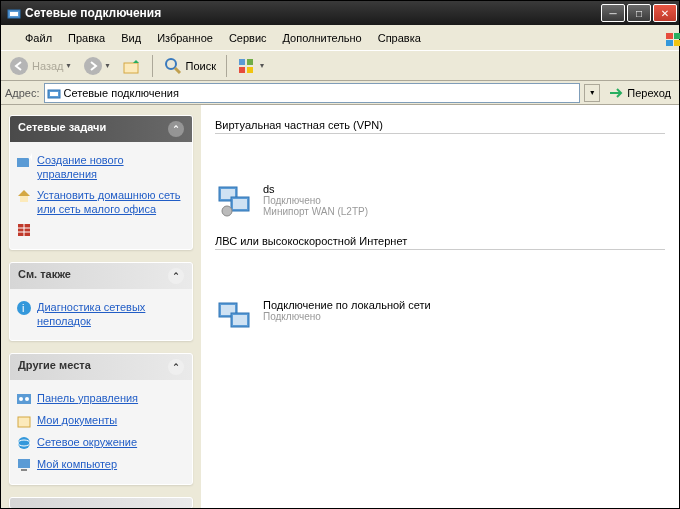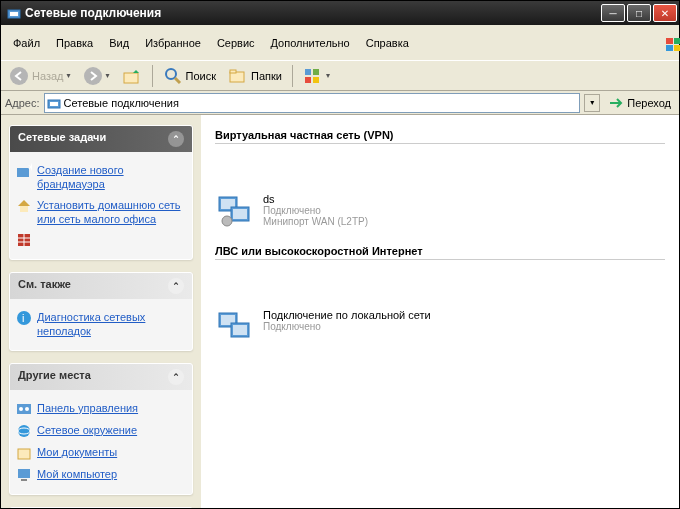--- a/index.html
+++ b/index.html
@@ -7,21 +7,21 @@
 .window { width: 680px; height: 509px; display: flex; flex-direction: column; border: 1px solid #000; background: #ece9d8; }
 .titlebar { height: 24px; background: linear-gradient(180deg, #3a3a3a 0%, #1a1a1a 100%); display: flex; align-items: center; padding: 0 2px 0 6px; color: #fff; }
 .titlebar .icon { width: 14px; height: 14px; margin-right: 4px; }
 .title-text { flex: 1; font-weight: bold; font-size: 12px; }
 .window-buttons { display: flex; gap: 2px; }
 .wbtn { width: 24px; height: 18px; border: 1px solid #fff; border-radius: 2px; display: flex; align-items: center; justify-content: center; font-size: 10px; color: #fff; cursor: pointer; }
 .wbtn.min { background: linear-gradient(180deg, #6a6a6a, #3a3a3a); }
 .wbtn.max { background: linear-gradient(180deg, #6a6a6a, #3a3a3a); }
 .wbtn.close { background: linear-gradient(180deg, #e85744, #c0392b); }
 
-.menubar { height: 36px; background: #ece9d8; display: flex; align-items: center; padding: 0 4px; border-bottom: 1px solid #fff; position: relative; }
+.menubar { height: 26px; background: #ece9d8; display: flex; align-items: center; padding: 0 16px; border-bottom: 1px solid #fff; position: relative; }
 .menubar span { padding: 2px 8px; cursor: pointer; }
 .menubar .flag { position: absolute; right: 4px; width: 18px; height: 16px; }
 
 .toolbar { height: 30px; background: #ece9d8; display: flex; align-items: center; padding: 0 4px; gap: 4px; border-bottom: 1px solid #aca899; }
 .tbtn { display: flex; align-items: center; gap: 3px; padding: 2px 4px; cursor: pointer; border-radius: 2px; }
 .tbtn.disabled { color: #aca899; cursor: default; }
 .tdivider { width: 1px; height: 22px; background: #aca899; margin: 0 2px; }
 .dropdown-arrow { font-size: 8px; color: #555; }
 
 .addressbar { height: 24px; background: #ece9d8; display: flex; align-items: center; padding: 0 4px; gap: 4px; border-bottom: 1px solid #aca899; }
@@ -36,21 +36,21 @@
 .task-header { padding: 5px 8px; font-weight: bold; display: flex; justify-content: space-between; cursor: pointer; }
 .task-header.primary { background: linear-gradient(90deg, #4a4a4a, #6a6a6a); color: #fff; }
 .task-header.secondary { background: linear-gradient(90deg, #d6d6d6, #eaeaea); color: #333; }
 .chevron { width: 16px; height: 16px; border-radius: 50%; background: rgba(255,255,255,0.3); display: flex; align-items: center; justify-content: center; font-size: 9px; }
 .task-body { padding: 8px 6px; background: #f5f5f5; }
 .task-item { display: flex; align-items: flex-start; gap: 5px; padding: 3px 0; cursor: pointer; color: #215dc6; text-decoration: underline; }
 .task-item .ticon { width: 16px; height: 16px; flex-shrink: 0; }
 .task-item span { line-height: 1.3; }
 
 .main-panel { flex: 1; padding: 10px 14px; overflow-y: auto; }
-.group-header { font-weight: bold; border-bottom: 1px solid #ccc; padding-bottom: 2px; margin-bottom: 8px; margin-top: 4px; }
+.group-header { font-weight: normal; border-bottom: 1px solid #ccc; padding-bottom: 2px; margin-bottom: 8px; margin-top: 4px; }
 .conn-item { display: flex; gap: 10px; margin-bottom: 14px; cursor: pointer; padding: 2px; margin-top: 47px; }
 .conn-icon { width: 36px; height: 36px; flex-shrink: 0; }
 .conn-text .cname { }
 .conn-text .cstatus, .conn-text .cdevice { color: #999; font-size: 10px; }
 
 svg { display: block; }
 </style>
 </head>
 <body>
 
@@ -112,27 +112,20 @@
         </svg>
     </div>
     <div class="tdivider"></div>
     <div class="tbtn">
       <svg width="20" height="20">
           <circle cx="8" cy="8" r="5" fill="none" stroke="#3a7abd" stroke-width="2"></circle>
           <line x1="12" y1="12" x2="17" y2="17" stroke="#c0a050" stroke-width="3"></line>
         </svg>
       <span>Поиск</span>
     </div>
-    <div class="tbtn">
-      <svg width="20" height="20">
-          <rect x="2" y="6" width="14" height="10" fill="#fceabb" stroke="#d4a843"></rect>
-          <rect x="2" y="4" width="6" height="3" fill="#fceabb" stroke="#d4a843"></rect>
-        </svg>
-      <span>Папки</span>
-    </div>
     <div class="tdivider"></div>
     <div class="tbtn">
       <svg width="20" height="20">
           <rect x="2" y="3" width="6" height="6" fill="#5b9bd5"></rect>
           <rect x="10" y="3" width="6" height="6" fill="#70ad47"></rect>
           <rect x="2" y="11" width="6" height="6" fill="#e74c3c"></rect>
           <rect x="10" y="11" width="6" height="6" fill="#f1c40f"></rect>
         </svg>
       <span class="dropdown-arrow">▾</span>
     </div>
@@ -166,21 +159,21 @@
           <span class="chevron">⌃</span>
         </div>
         <div class="task-body">
           <div class="task-item">
             <span class="ticon">
                 <svg width="16" height="16">
                   <rect x="1" y="5" width="12" height="9" fill="#5b9bd5"></rect>
                   <text x="11" y="8" font-size="10" fill="#fff">✶</text>
                 </svg>
               </span>
-            <span>Создание нового брандмауэра</span>
+            <span>Создание нового управления</span>
           </div>
           <div class="task-item">
             <span class="ticon">
                 <svg width="16" height="16">
                   <path d="M8 2 L14 8 L2 8 Z" fill="#d4a843"></path>
                   <rect x="4" y="8" width="8" height="6" fill="#fceabb"></rect>
                 </svg>
               </span>
             <span>Установить домашнюю сеть или сеть малого офиса</span>
           </div>
@@ -227,33 +220,33 @@
                   <rect x="1" y="3" width="14" height="10" fill="#5b9bd5"></rect>
                   <circle cx="5" cy="8" r="2" fill="#fff"></circle>
                   <circle cx="11" cy="8" r="2" fill="#fff"></circle>
                 </svg>
               </span>
             <span>Панель управления</span>
           </div>
           <div class="task-item">
             <span class="ticon">
                 <svg width="16" height="16">
+                  <rect x="2" y="4" width="12" height="10" fill="#fceabb" stroke="#d4a843"></rect>
+                </svg>
+              </span>
+            <span>Мои документы</span>
+          </div>
+          <div class="task-item">
+            <span class="ticon">
+                <svg width="16" height="16">
                   <circle cx="8" cy="8" r="6" fill="#3498db"></circle>
                   <ellipse cx="8" cy="8" rx="6" ry="3" fill="none" stroke="#fff"></ellipse>
                 </svg>
               </span>
             <span>Сетевое окружение</span>
-          </div>
-          <div class="task-item">
-            <span class="ticon">
-                <svg width="16" height="16">
-                  <rect x="2" y="4" width="12" height="10" fill="#fceabb" stroke="#d4a843"></rect>
-                </svg>
-              </span>
-            <span>Мои документы</span>
           </div>
           <div class="task-item">
             <span class="ticon">
                 <svg width="16" height="16">
                   <rect x="2" y="2" width="12" height="9" fill="#5b9bd5"></rect>
                   <rect x="5" y="12" width="6" height="2" fill="#888"></rect>
                 </svg>
               </span>
             <span>Мой компьютер</span>
           </div>

